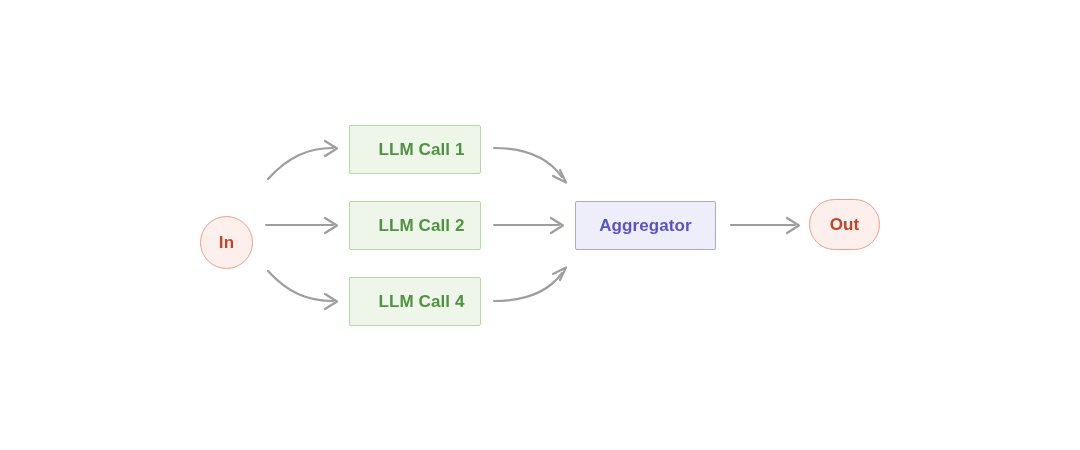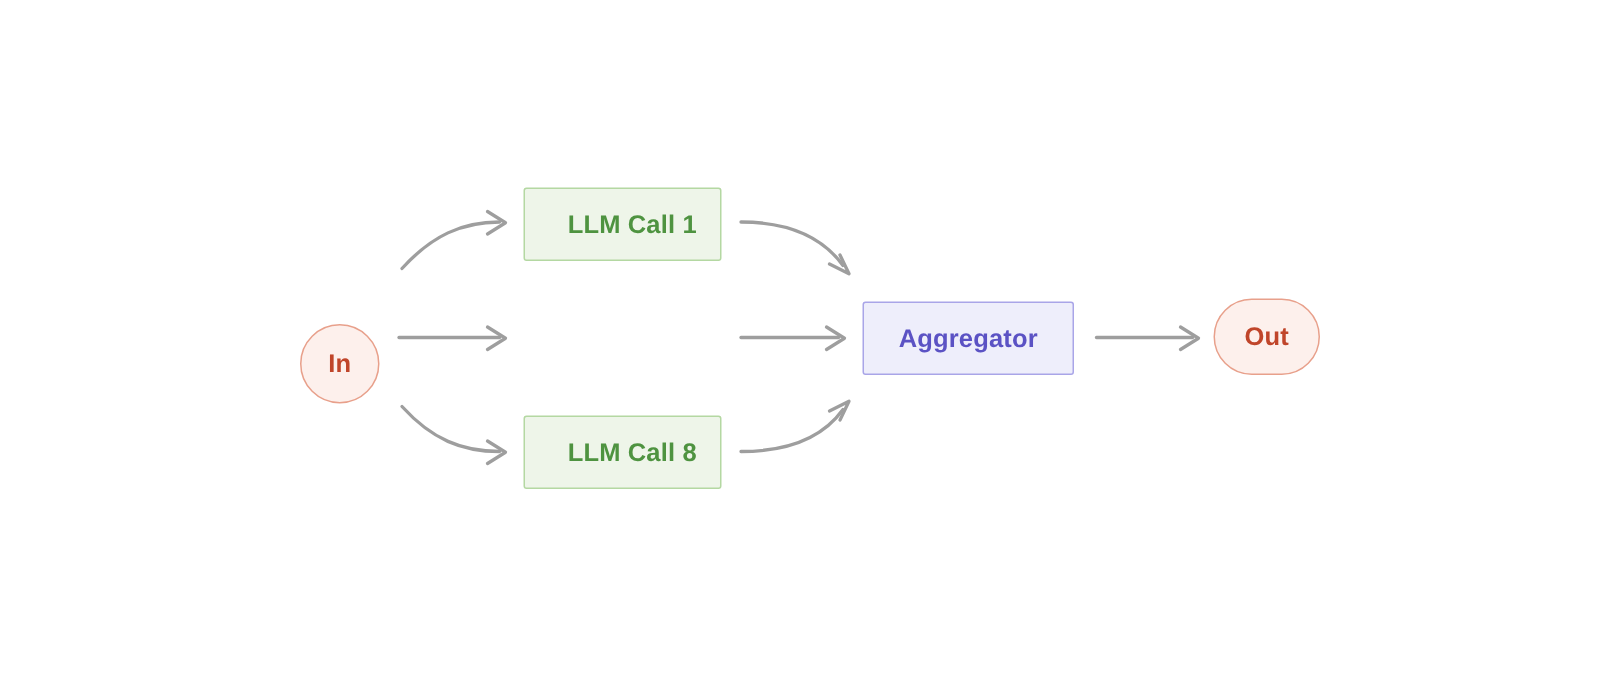--- a/index.html
+++ b/index.html
@@ -134,23 +134,26 @@
   </svg>
 
   <div class="node node-terminal" id="node-in">
     <span>In</span>
   </div>
 
   <div class="node node-llm" id="node-llm-1">
     <span>LLM Call 1</span>
   </div>
 
+  <div class="node node-llm" id="node-llm-2">
+    <span>LLM Call 2</span>
+  </div>
 
   <div class="node node-llm" id="node-llm-3">
-    <span>LLM Call 8</span>
+    <span>LLM Call 4</span>
   </div>
 
   <div class="node" id="node-aggregator">
     <span>Aggregator</span>
   </div>
 
   <div class="node node-terminal" id="node-out">
     <span>Out</span>
   </div>
 

